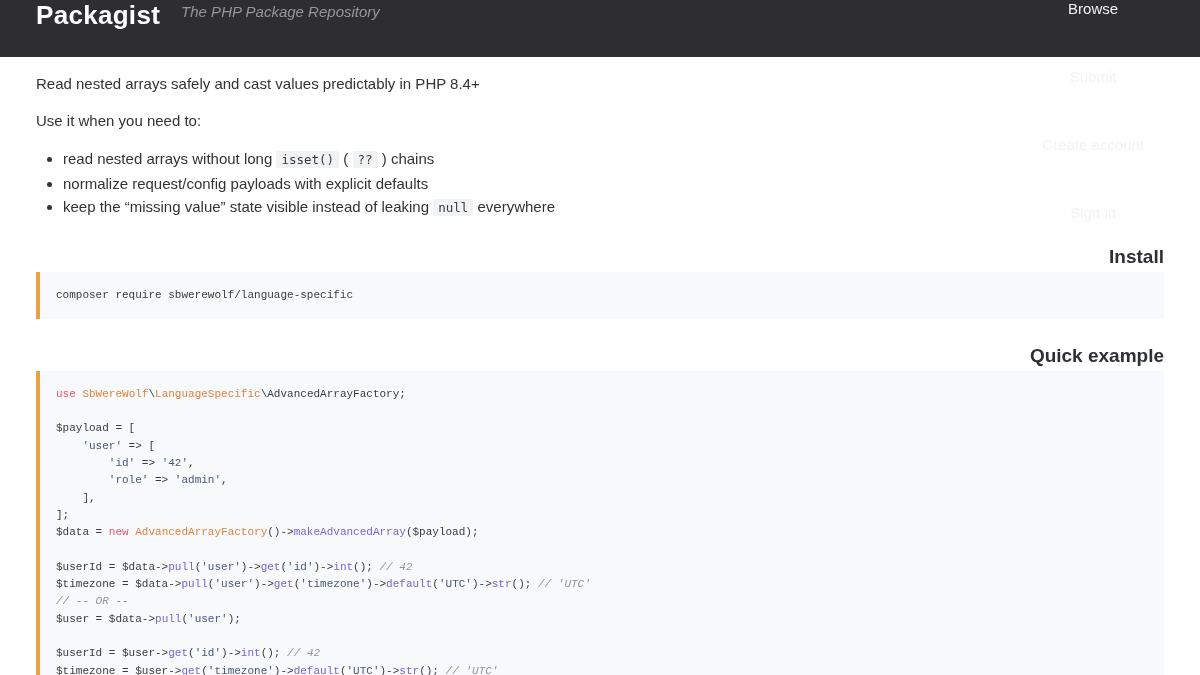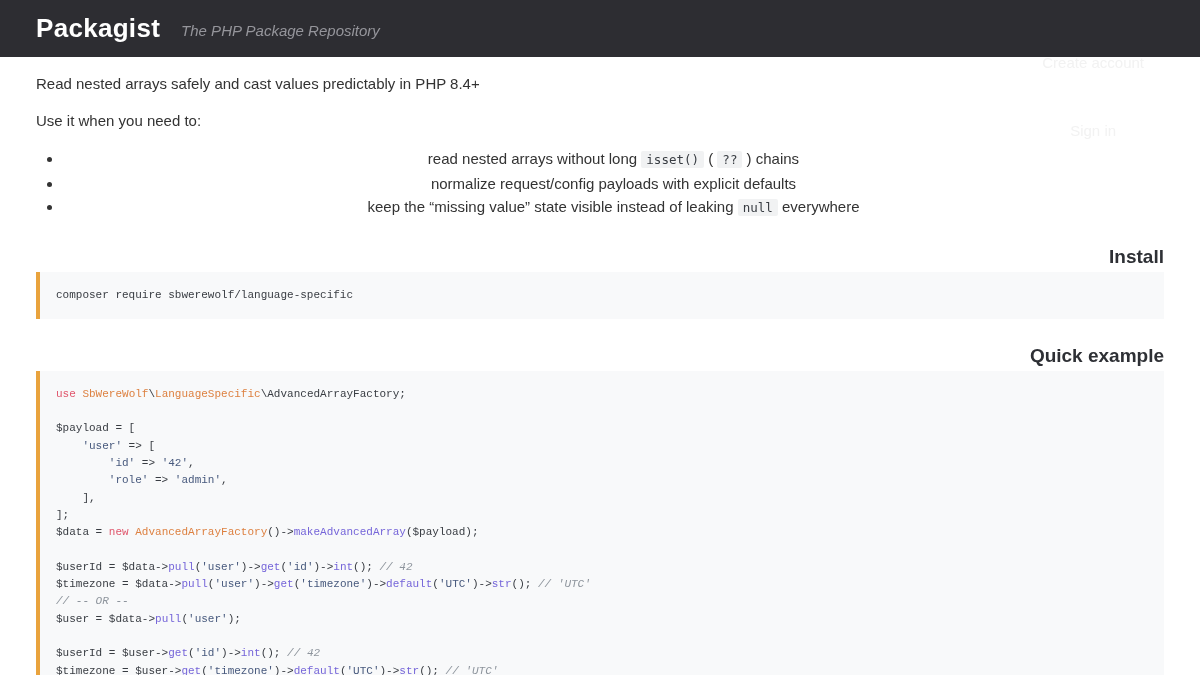--- a/index.html
+++ b/index.html
@@ -1,31 +1,31 @@
 <!DOCTYPE html>
 <html style="--navbar-bg: #2d2d32; --accent-border: #e9a33d; --code-bg: #f8f9fa; --inline-code-bg: #f1f2f3; --tok-keyword: #e0566c; --tok-class: #dd8040; --tok-function: #7565d9; --tok-string: #47597d; --tok-comment: #8d949c; --tok-plain: #383c42;"><head>
 <meta charset="utf-8">
 <style>
   * { margin:0; padding:0; box-sizing:border-box; }
   html,body { width:1200px; height:675px; overflow:hidden; background:#fff;
     font-family:"Liberation Sans", sans-serif; }
 
   
   .navbar { height:57px; background:var(--navbar-bg,#2d2d32); display:flex;
-    align-items:center; padding:0 56px 0 36px; }
+    align-items:flex-start; padding:0 56px 0 36px; }
   .logo { color:#ffffff; font-size:26px; font-weight:bold; letter-spacing:.3px; cursor:pointer; }
   .tagline { color:#95959b; font-size:15px; font-style:italic; margin-left:21px; margin-top:3px; }
   .nav { margin-left:auto; display:flex; gap:51px; align-items:center;flex-direction:column; }
   .nav a { color:#f2f2f2; font-size:15px; text-decoration:none; cursor:pointer; }
 
   
   .content { padding:16px 36px 0 36px; color:#333; }
   .para { font-size:15px; line-height:21px; margin:0 0 16px; }
   .bullets { margin:10px 0 0 0; padding-left:27px; }
-  .bullets li { font-size:15px; line-height:23.5px; color:#333;text-align:center; }
+  .bullets li { font-size:15px; line-height:23.5px; color:#333; }
   .inline-code { font-family:"DejaVu Sans Mono", monospace; font-size:12.5px;
     background:var(--inline-code-bg,#f1f2f3); color:#383c42; padding:1px 5px;
     border-radius:2px; }
   .section-heading { font-size:19px; line-height:26px; font-weight:600;
     color:#2e3035; margin:24px 0 2px;text-align:right; }
 
   
   .code-block { background:var(--code-bg,#f8f9fa);
     border-left:4px solid var(--accent-border,#e9a33d);
     padding:15px 16px; margin:0; font-family:Liberation Mono, monospace;

